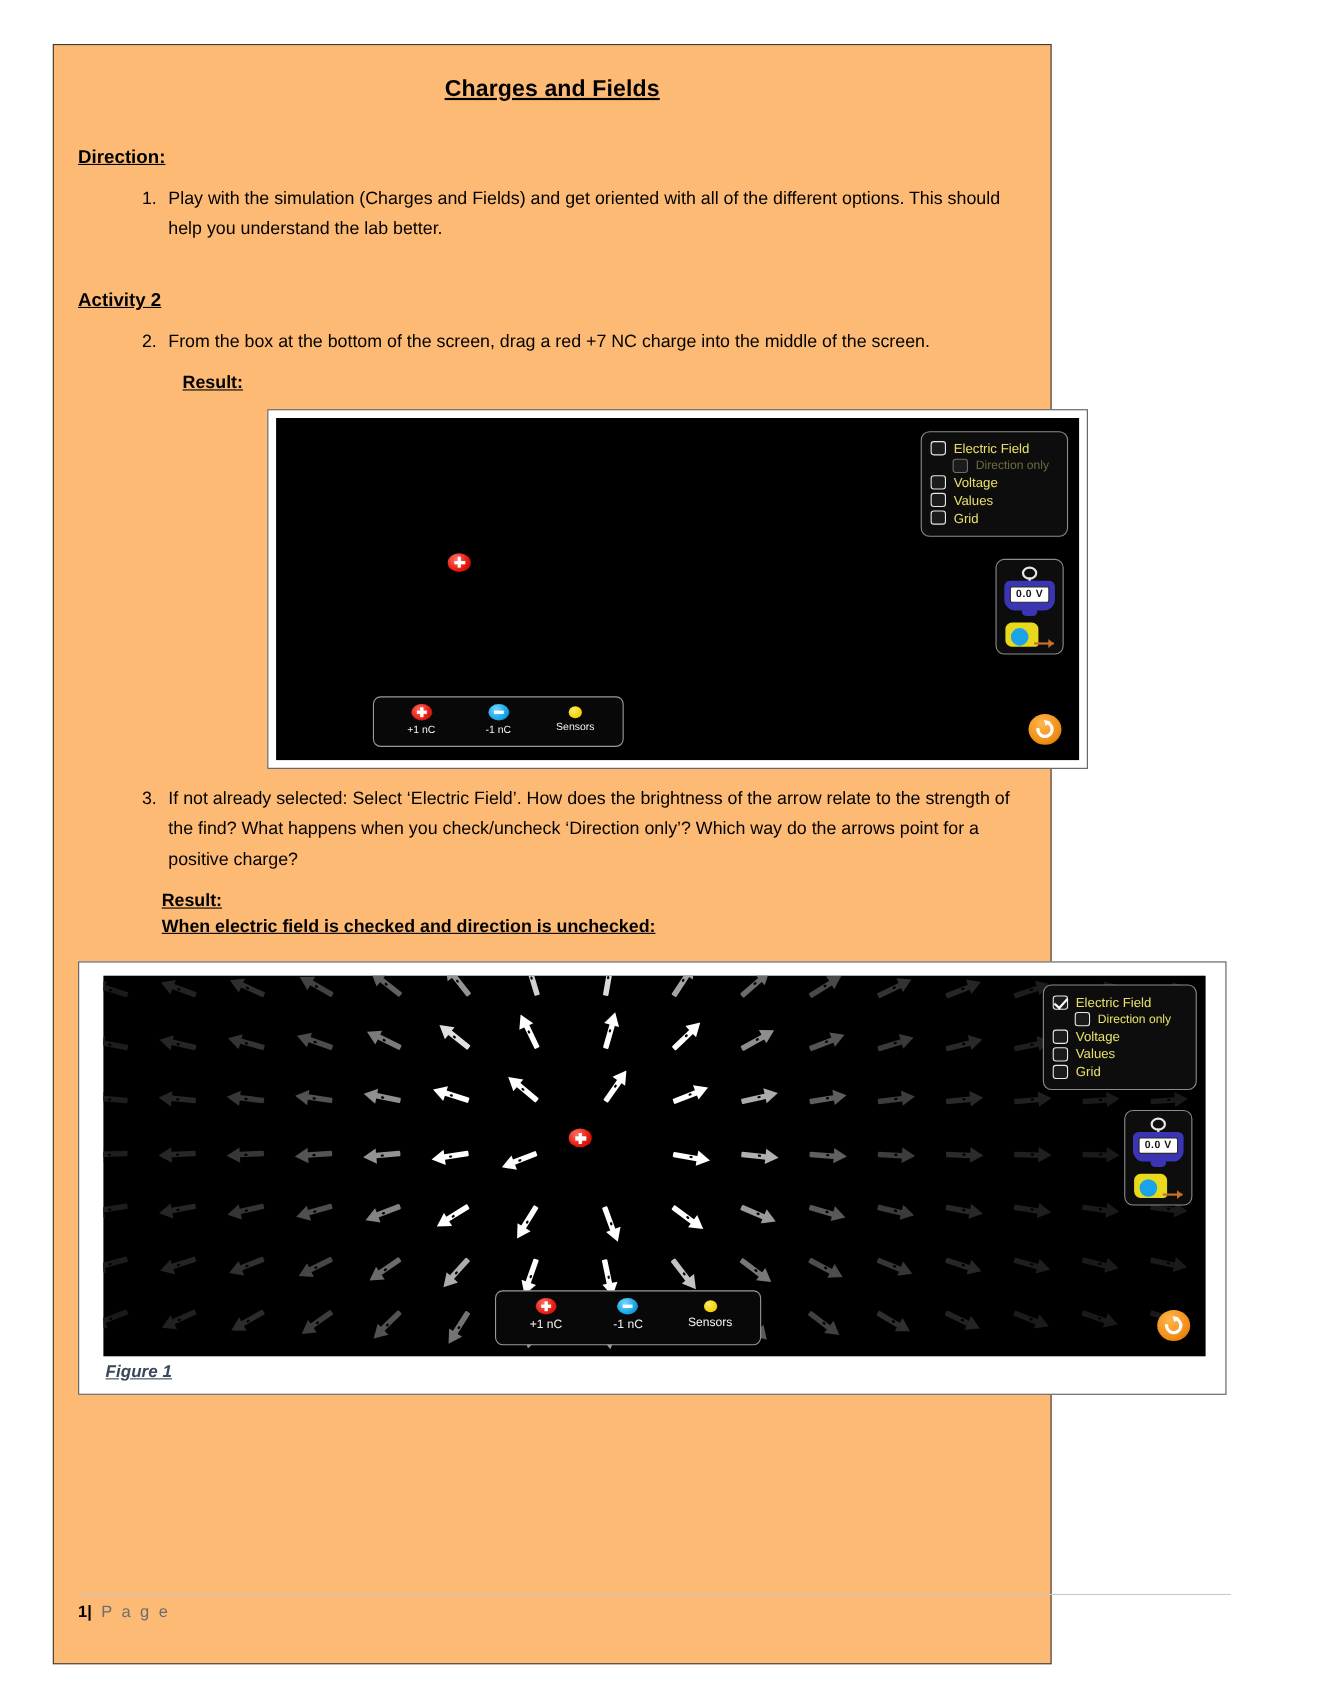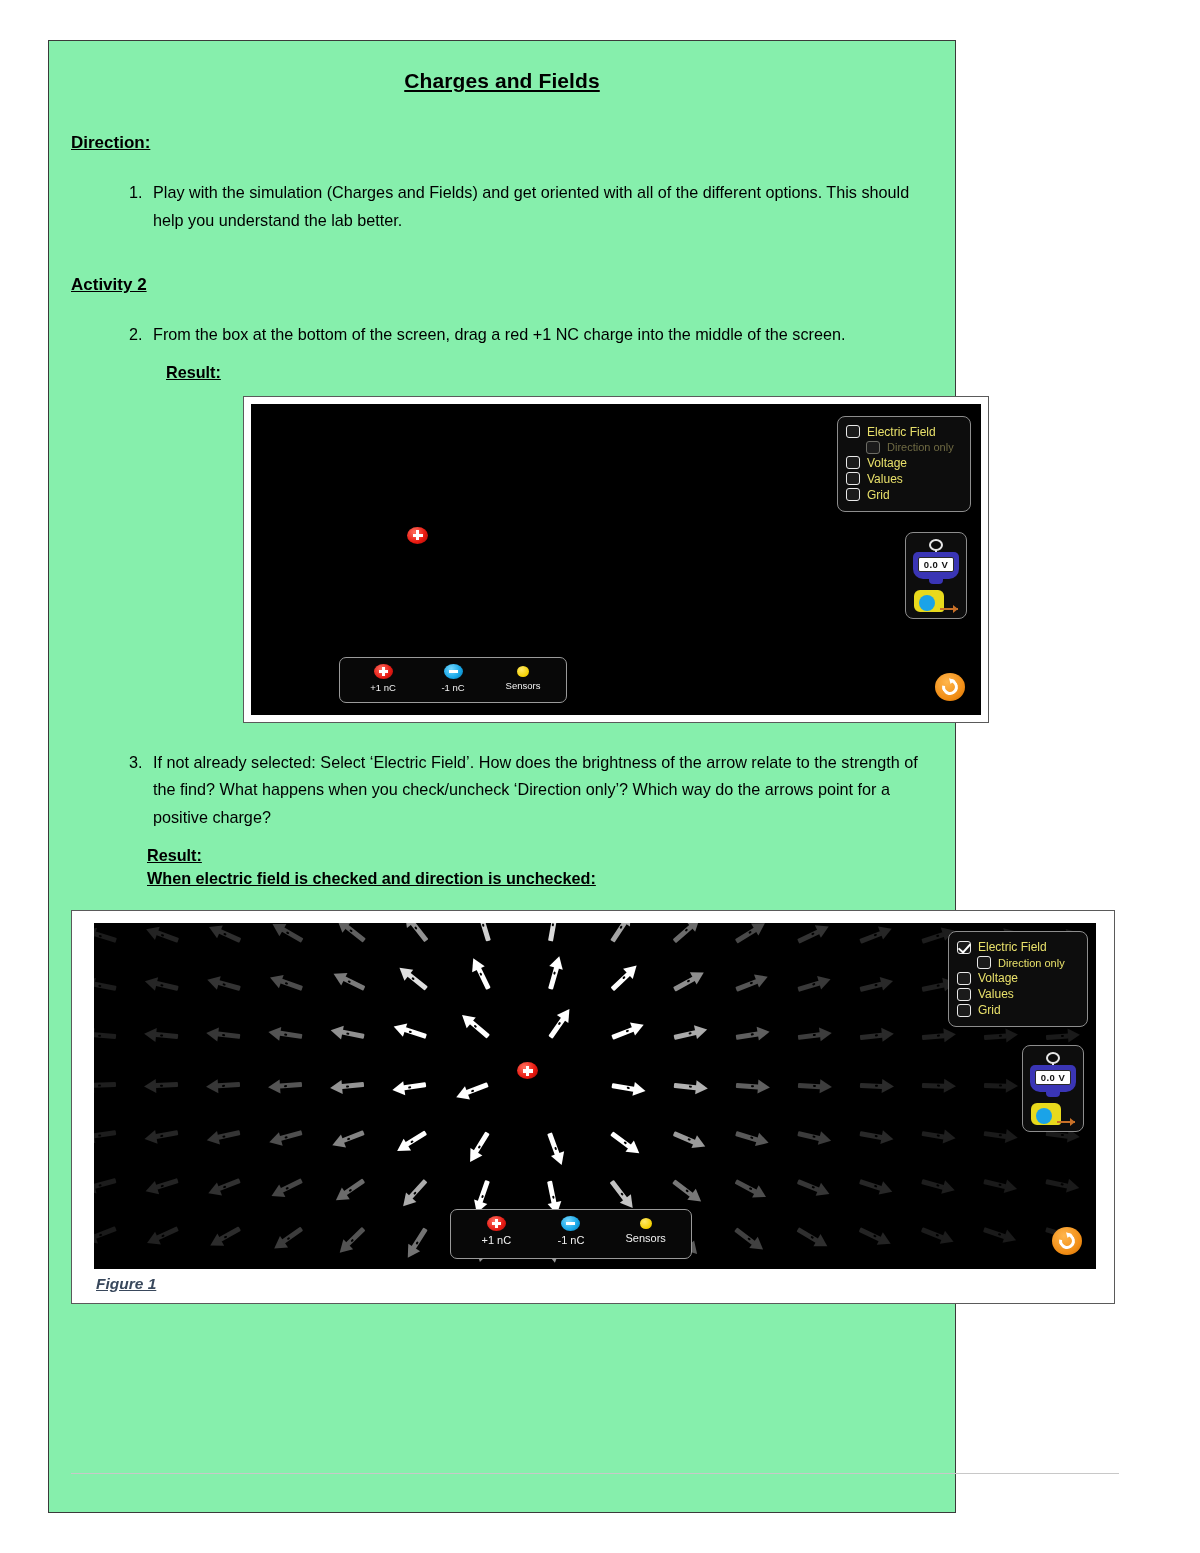--- a/index.html
+++ b/index.html
@@ -11,21 +11,21 @@
     width: 1200px; height: 1553px;
     font-family: "Liberation Sans", sans-serif;
     color: #000;
     overflow: hidden;
   }
   .page {
     position: absolute;
     left: 48px; top: 40px;
     width: 908px; height: 1473px;
     border: 1.5px solid #3a3a3a;
-    background: #86efac;
+    background: #fdba74;
   }
   .page-inner {
     position: absolute;
     left: 22px; top: 18px; right: 22px; bottom: 0;
   }
 
   .doc-title {
     text-align: center;
     font-size: 21px;
     font-weight: bold;
@@ -41,21 +41,21 @@
     margin: 40px 0 0 0;
   }
 
   p.body {
     font-size: 16.2px;
     line-height: 1.72;
     margin: 16px 0 0 0;
   }
 
   ol.items {
-    margin: 26px 0 0 0;
+    margin: 14px 0 0 0;
     padding-left: 76px;
     font-size: 16.2px;
     line-height: 1.72;
   }
   ol.items li { margin-bottom: 4px; padding-left: 6px; }
 
   .result-lbl {
     font-size: 16.2px;
     font-weight: bold;
     text-decoration: underline;
@@ -351,21 +351,21 @@
   <div class="h-sec">Direction:</div>
 
 
   <ol class="items">
     <li>Play with the simulation (Charges and Fields) and get oriented with all of the different options. This should help you understand the lab better.</li>
   </ol>
 
   <div class="h-sec">Activity 2</div>
 
   <ol class="items" start="2">
-    <li>From the box at the bottom of the screen, drag a red +1 NC charge into the middle of the screen.</li>
+    <li>From the box at the bottom of the screen, drag a red +7 NC charge into the middle of the screen.</li>
   </ol>
 
   <div class="result-lbl">Result:</div>
 
   <div class="fig1-wrap">
     <div class="sim">
 
       <div class="charge-pos-placed" style="left:156px; top:123px;"></div>
 
       <div class="ctrl-panel" style="right:10px; top:12px; width:134px;">
@@ -1058,14 +1058,17 @@
 
     </div>
    </div>
    <div class="figcap">Figure 1</div>
   </div>
 
  </div>
 
  <div class="footer">
    <div class="footer-rule"></div>
+   <div class="footer-txt">
+     <span class="footer-num">1</span><span class="footer-bar">|</span> <span>P a g e</span>
+   </div>
  </div>
 </div>
 
 </body></html>

